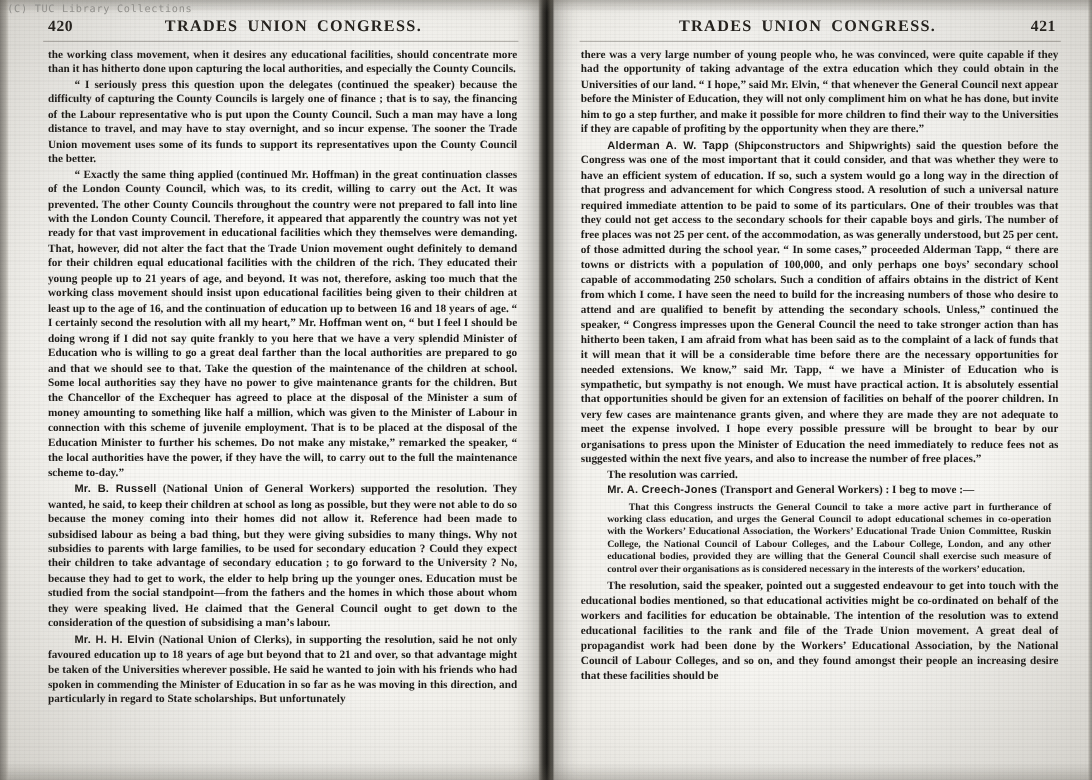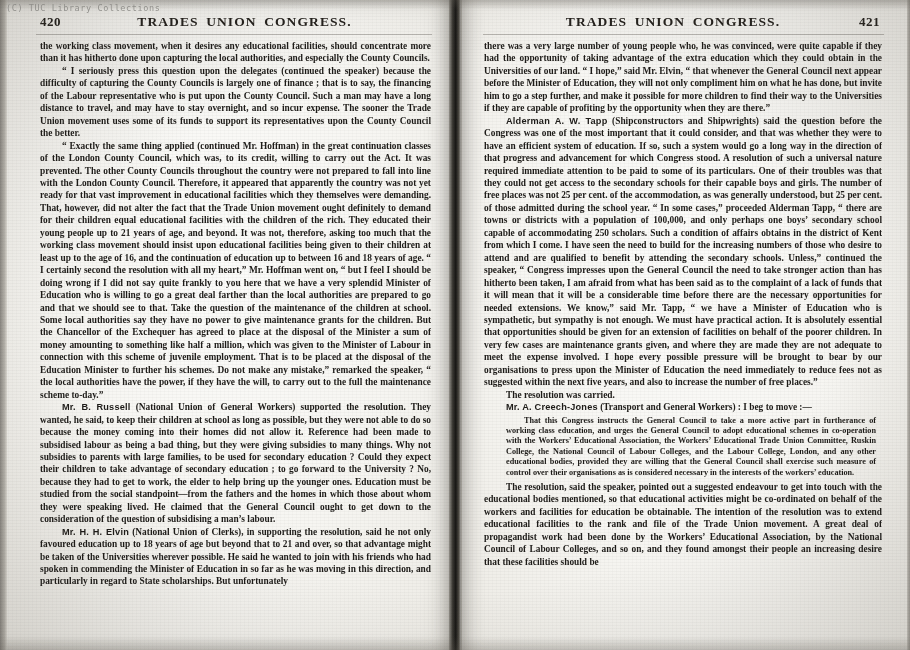--- a/index.html
+++ b/index.html
@@ -11,21 +11,21 @@
     width: 910px;
     height: 650px;
     overflow: hidden;
     font-family: "Liberation Serif", "DejaVu Serif", serif;
   }
 
   #scan {
     position: relative;
     width: 910px;
     height: 650px;
-    background: #ffffff;
+    background: #404040;
     overflow: hidden;
   }
 
   
   .page {
     position: absolute;
     top: 0;
     height: 650px;
     background:
       radial-gradient(ellipse at 50% 40%, #fbfbf9 0%, #f6f5f1 55%, #eceae4 100%);

